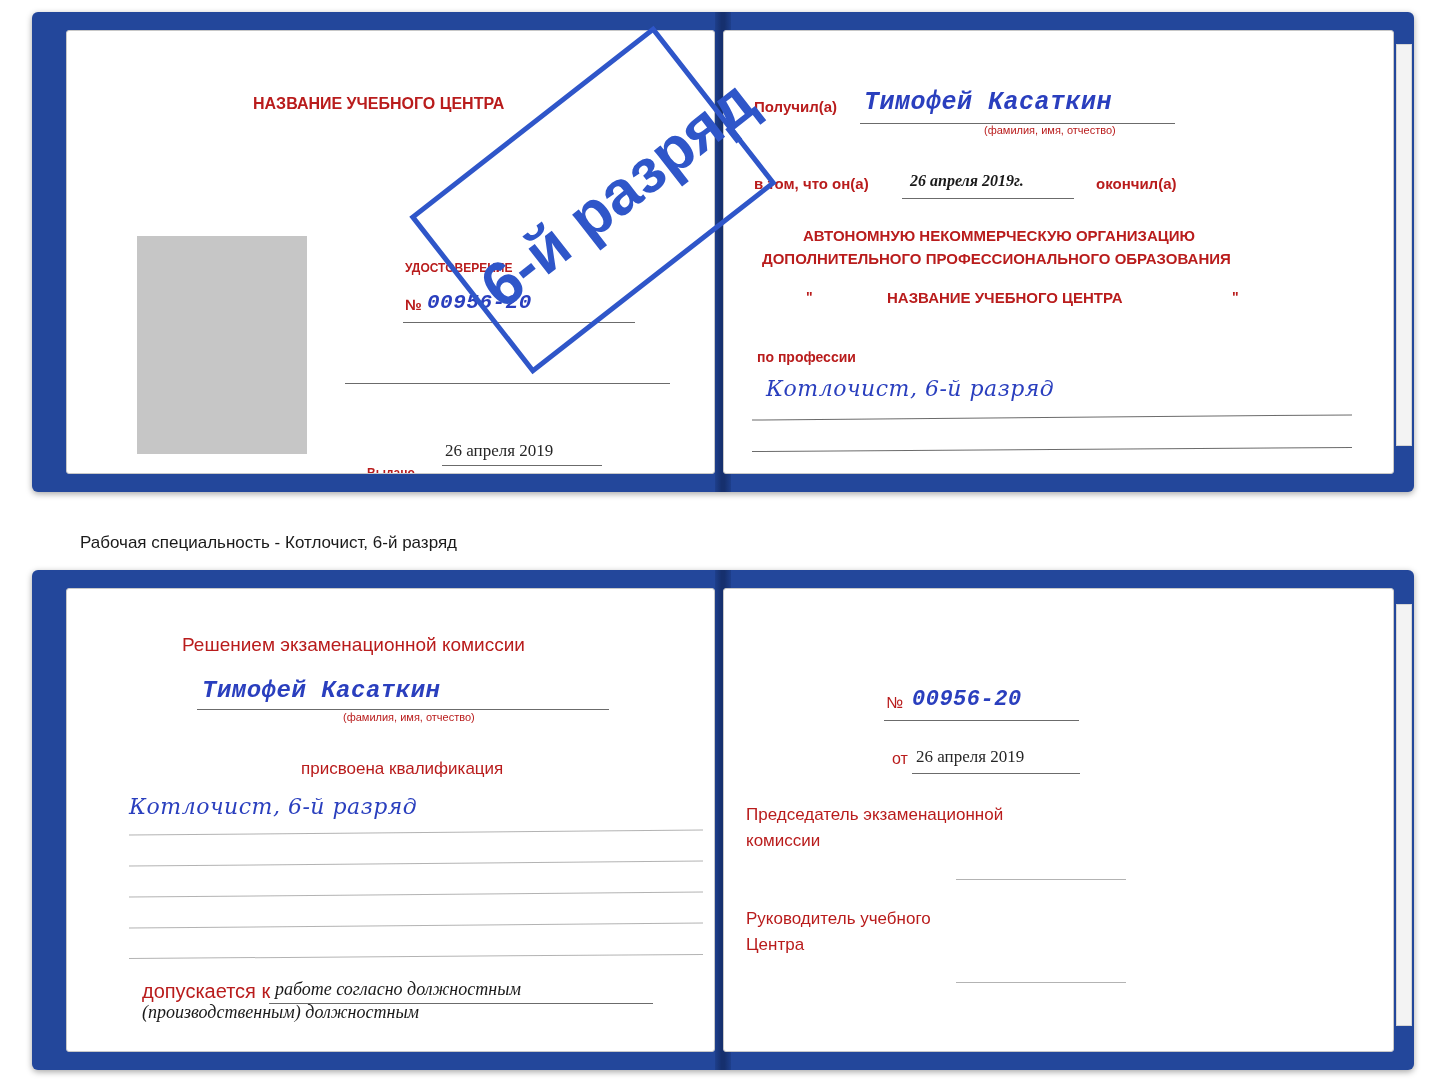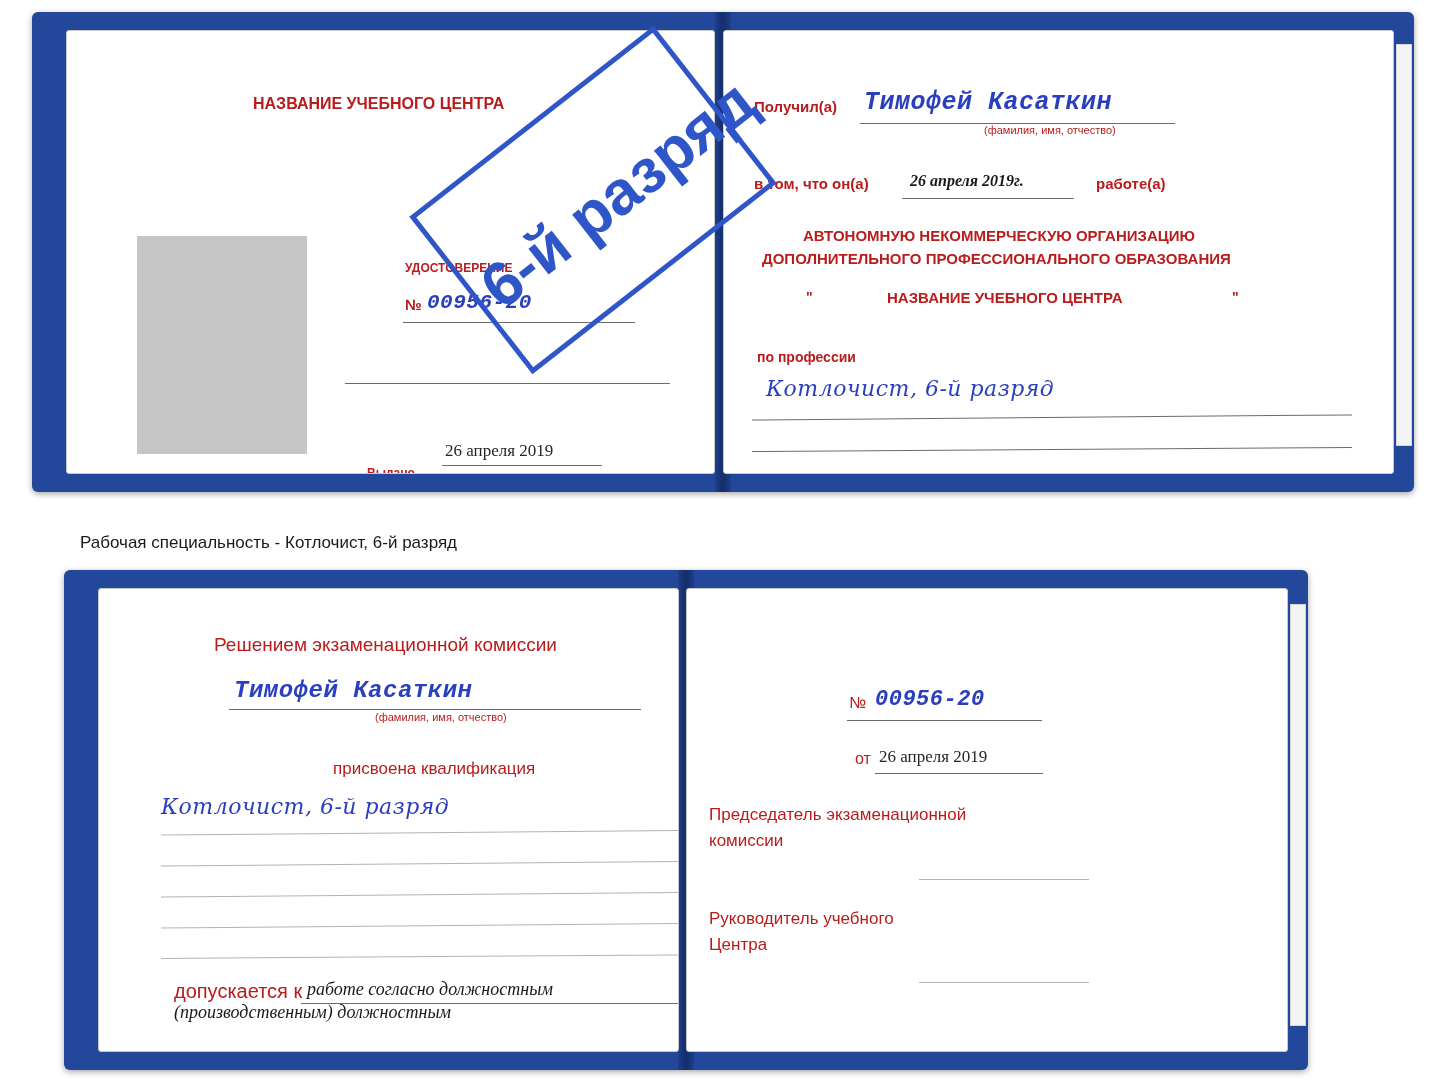--- a/index.html
+++ b/index.html
@@ -25,23 +25,22 @@
   }
   .book.top {
     left: 32px;
     top: 12px;
     width: 1382px;
     height: 480px;
   }
   .book.bottom {
     left: 32px;
     top: 570px;
-    width: 1244px;
+    width: 1382px;
     height: 500px;
-    margin-left: 32px;
   }
   .book::before {
     
     content: "";
     position: absolute;
     left: 50%;
     top: 0;
     width: 16px;
     height: 100%;
     margin-left: -8px;
@@ -179,21 +178,21 @@
 
     <div class="page-inner right">
       <div class="t bold" style="left:30px; top:67px; font-size:15px;">Получил(а)</div>
       <div class="t hand" style="left:140px; top:57px; font-size:25px;">Тимофей Касаткин</div>
       <div class="rule" style="left:136px; top:92px; width:315px;"></div>
       <div class="t small" style="left:260px; top:93px;">(фамилия, имя, отчество)</div>
 
       <div class="t bold" style="left:30px; top:144px; font-size:15px;">в том, что он(а)</div>
       <div class="t italic-ser bold" style="left:186px; top:141px; font-size:16px;">26 апреля 2019г.</div>
       <div class="rule" style="left:178px; top:167px; width:172px;"></div>
-      <div class="t bold" style="left:372px; top:144px; font-size:15px;">работе(а)</div>
+      <div class="t bold" style="left:372px; top:144px; font-size:15px;">окончил(а)</div>
 
       <div class="t bold" style="left:79px; top:196px; font-size:15px;">АВТОНОМНУЮ НЕКОММЕРЧЕСКУЮ ОРГАНИЗАЦИЮ</div>
       <div class="t bold" style="left:38px; top:219px; font-size:15px;">ДОПОЛНИТЕЛЬНОГО ПРОФЕССИОНАЛЬНОГО ОБРАЗОВАНИЯ</div>
       <div class="t bold" style="left:82px; top:258px; font-size:14px;">"</div>
       <div class="t bold" style="left:163px; top:258px; font-size:15px;">НАЗВАНИЕ УЧЕБНОГО ЦЕНТРА</div>
       <div class="t bold" style="left:508px; top:258px; font-size:14px;">"</div>
 
       <div class="t bold" style="left:33px; top:318px; font-size:14px;">по профессии</div>
       <div class="t hand-lite" style="left:42px; top:345px; font-size:22px;">Котлочист, 6-й разряд</div>
 

